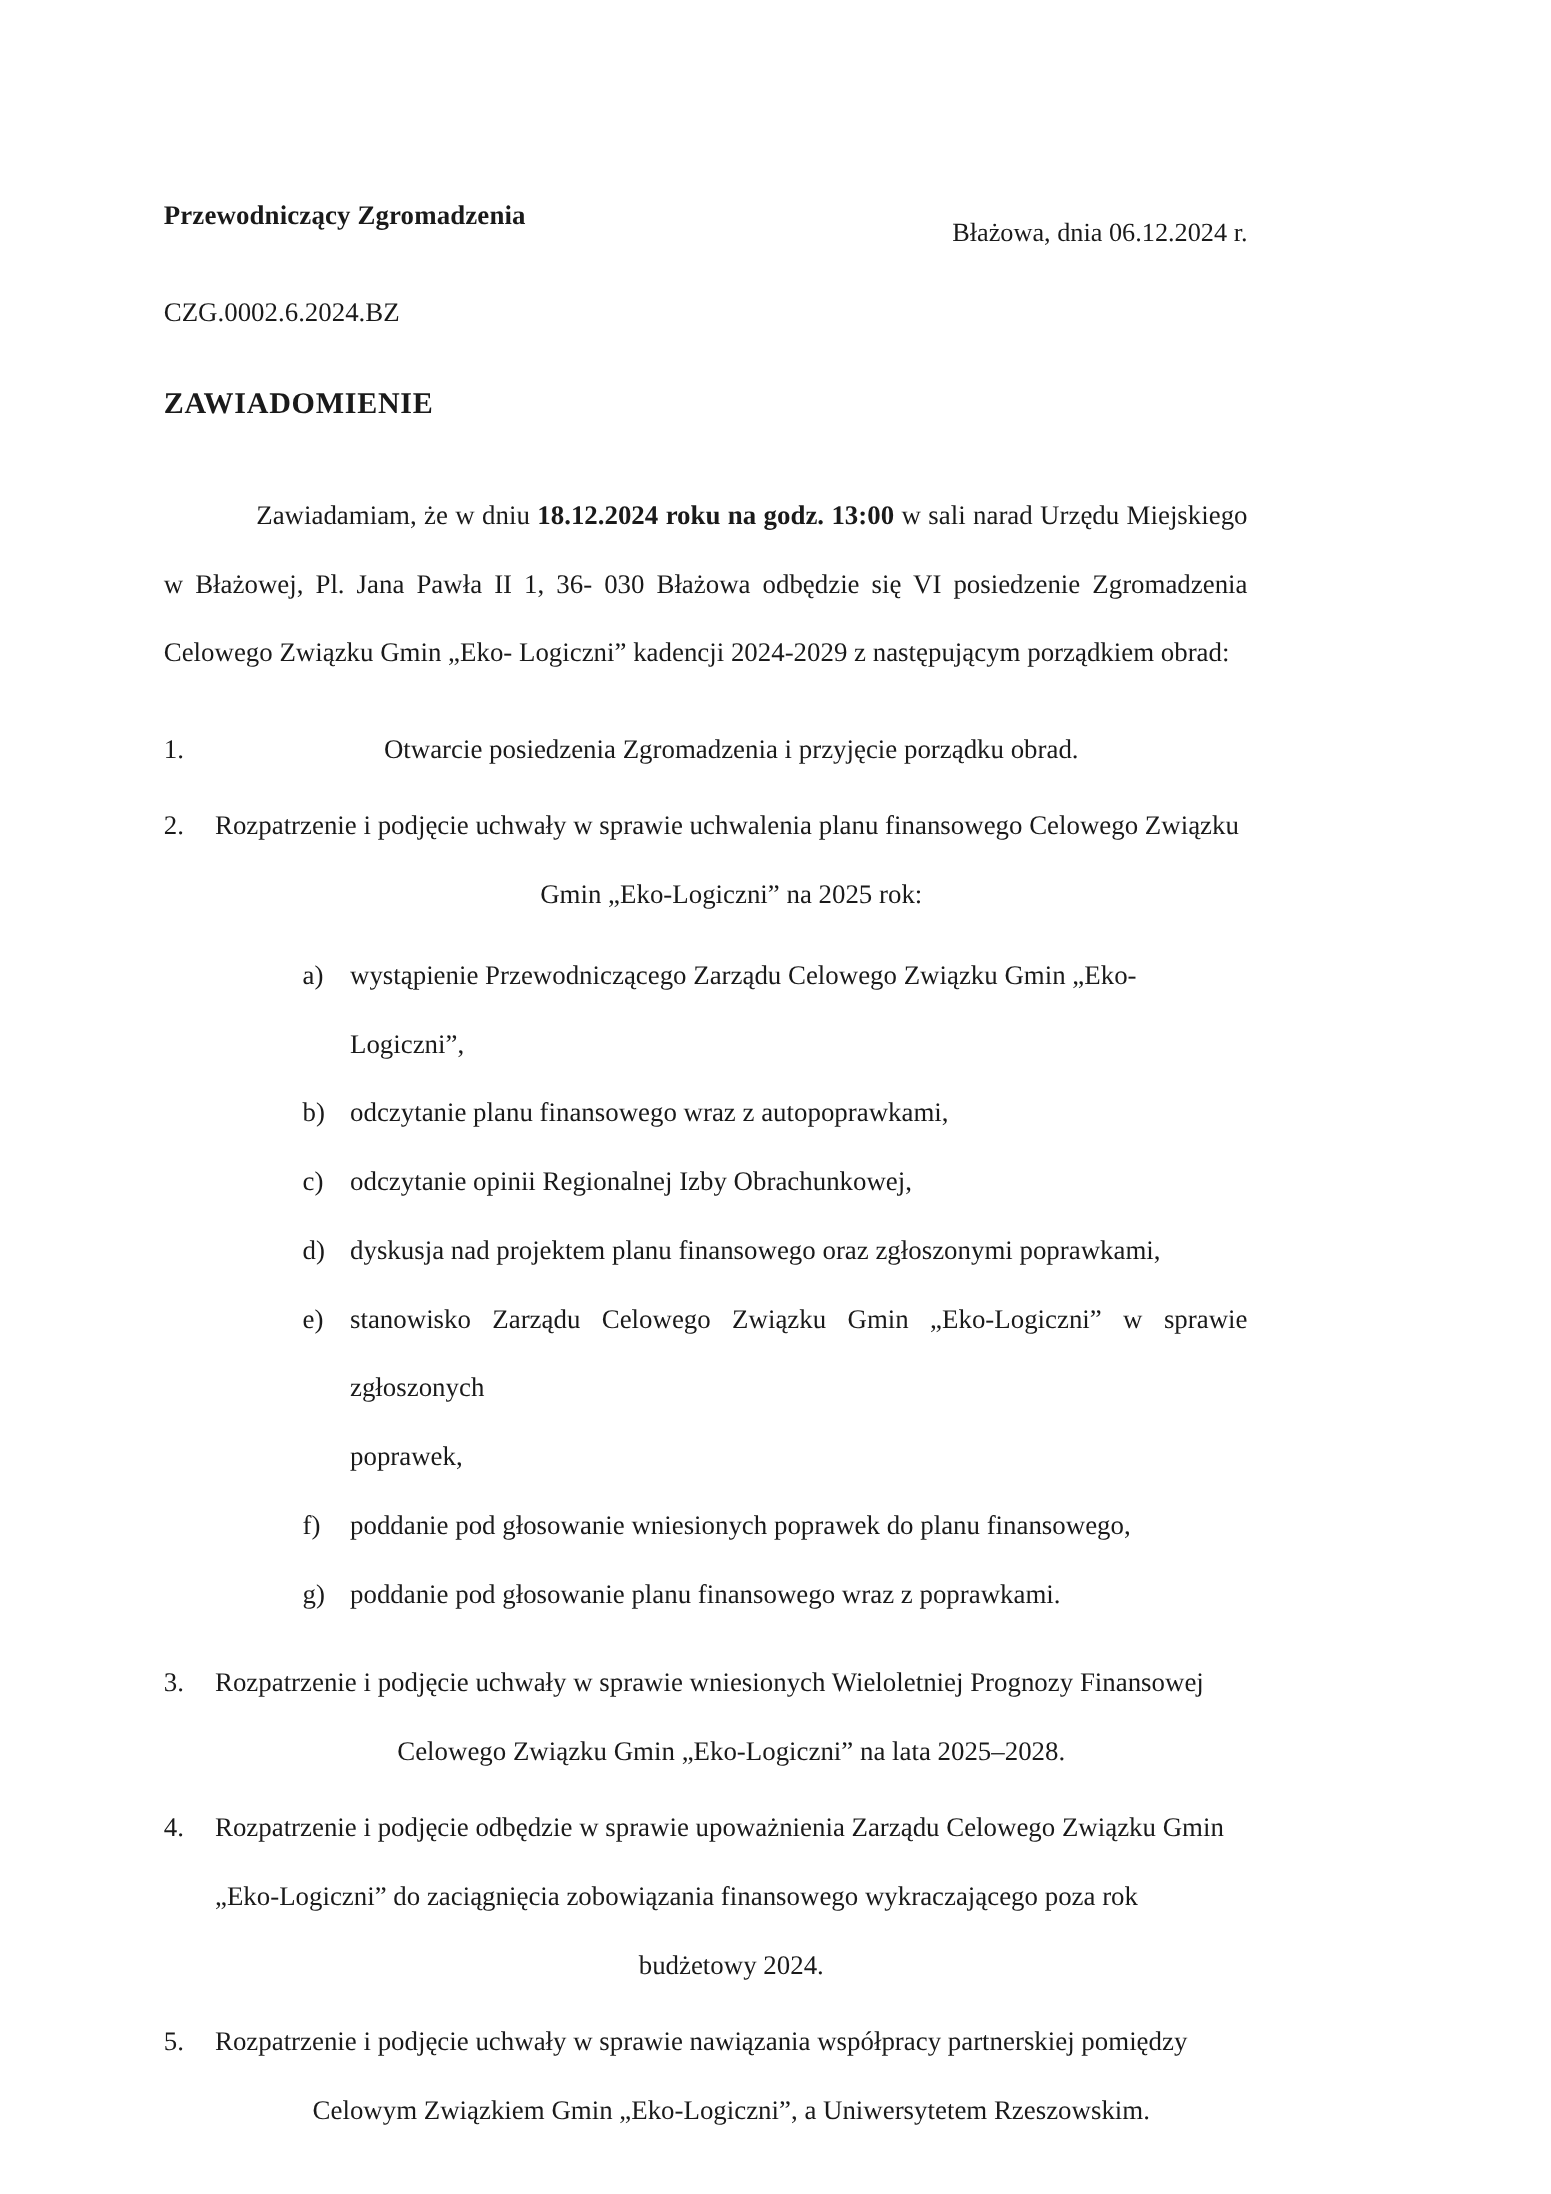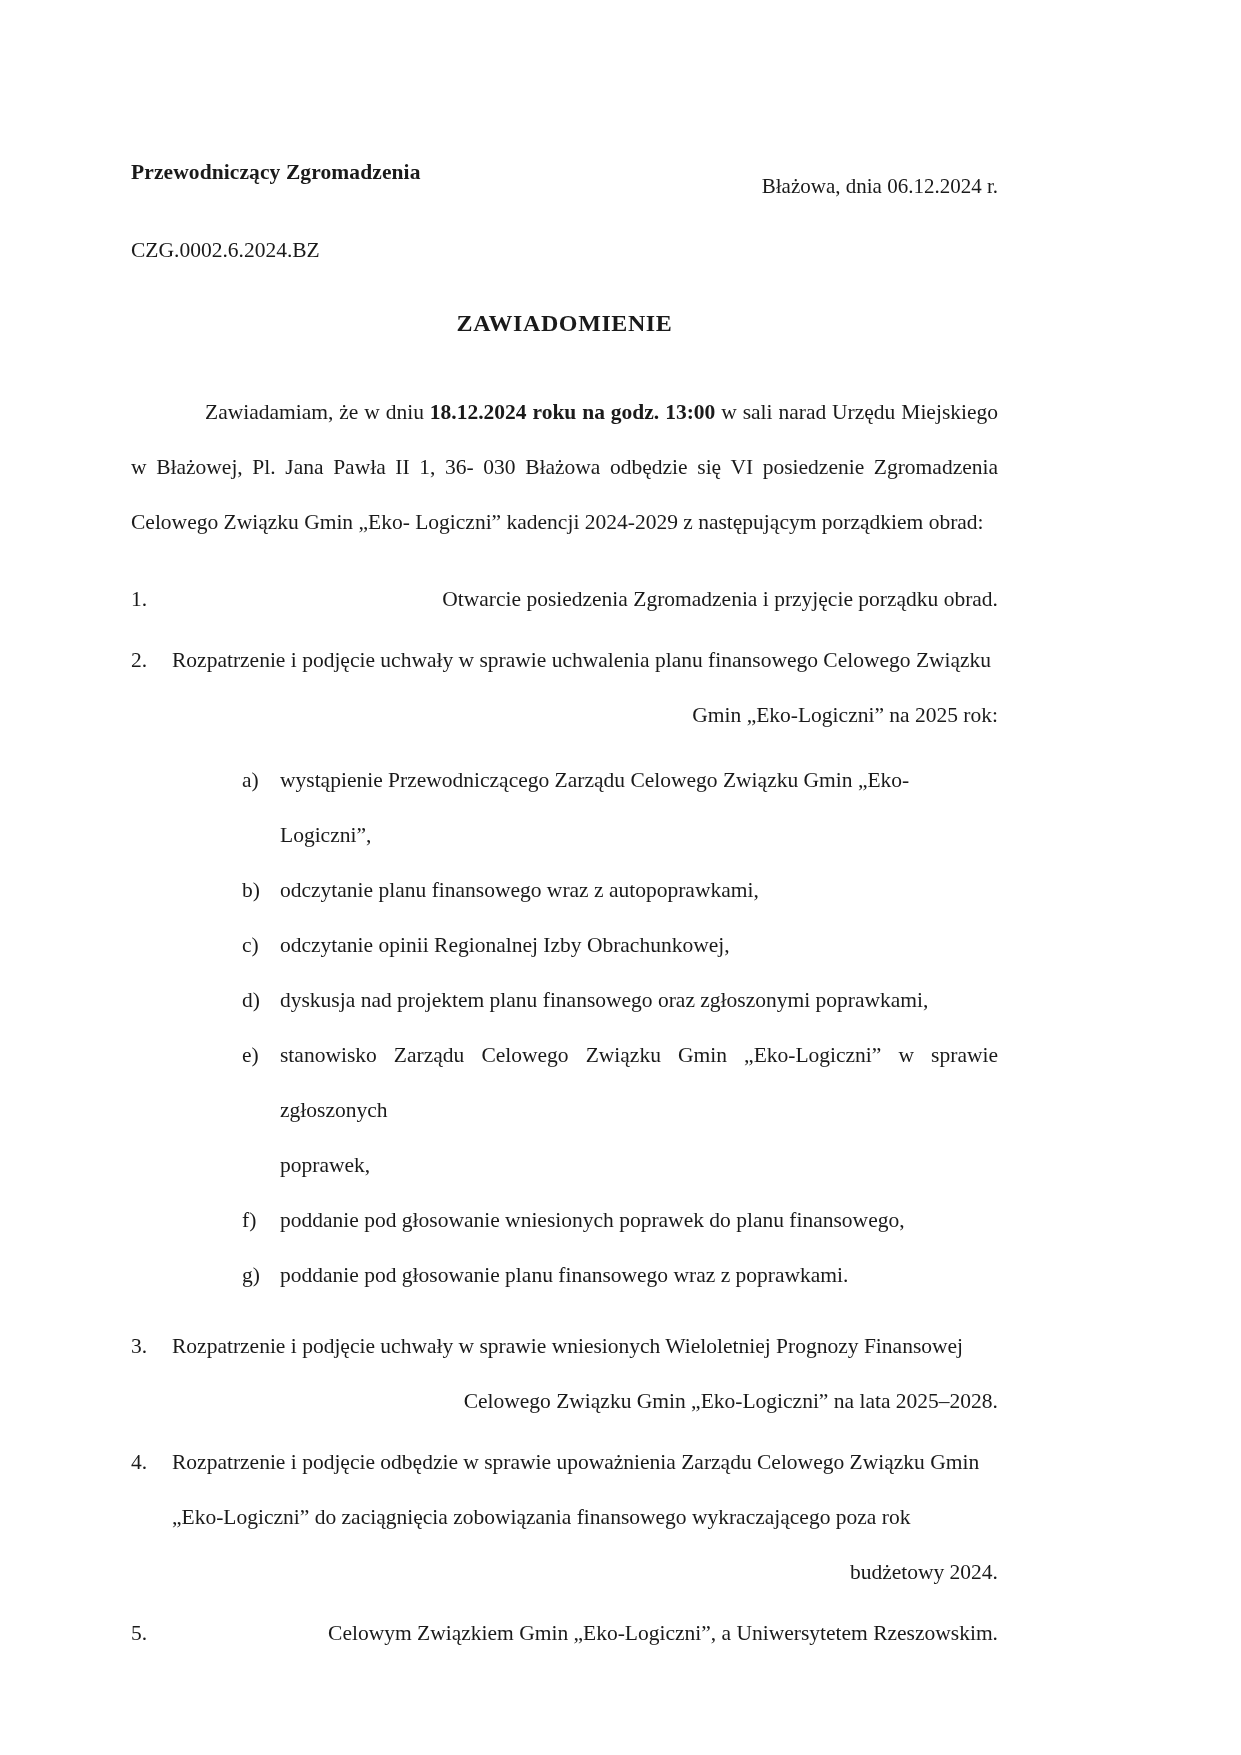--- a/index.html
+++ b/index.html
@@ -55,21 +55,20 @@
 
   
   .refno {
     font-size: 21.5px;
     line-height: 28px;
   }
 
   
   .doc-title {
     margin-top: 46px;
-    text-align: center;
     font-weight: bold;
     font-size: 24px;
     letter-spacing: 0.6px;
   }
 
   
   .intro {
     margin-top: 48px;
     font-size: 21.5px;
     line-height: 55px;
@@ -98,21 +97,21 @@
     position: absolute;
     left: 0;
     top: 0;
     width: 30px;
     text-align: left;
     font-size: 21.5px;
     line-height: 55px;
   }
   ol.lvl1 > li > .body { display: block; }
   ol.lvl1 > li > .body > .ln { display: block; }
-  ol.lvl1 > li > .body > .ln.last { text-align: right; }
+  ol.lvl1 > li > .body > .ln.last { text-align: center; }
 
   
   ol.lvl2 {
     list-style: none;
     margin: 10px 0 16px 0;
     padding: 0 0 0 70px;
   }
   ol.lvl2 > li {
     position: relative;
     padding-left: 38px;
@@ -187,19 +186,20 @@
           <span class="marker">4.</span>
           <span class="body">
             <span class="ln">Rozpatrzenie i podjęcie odbędzie w sprawie upoważnienia Zarządu Celowego Związku Gmin</span>
             <span class="ln">„Eko-Logiczni” do zaciągnięcia zobowiązania finansowego wykraczającego poza rok</span>
             <span class="ln last">budżetowy 2024.</span>
           </span>
         </li>
         <li>
           <span class="marker">5.</span>
           <span class="body">
+            <span class="ln">Rozpatrzenie i podjęcie uchwały w sprawie nawiązania współpracy partnerskiej pomiędzy</span>
             <span class="ln last">Celowym Związkiem Gmin „Eko-Logiczni”, a Uniwersytetem Rzeszowskim.</span>
           </span>
         </li>
       </ol>
 
   </div>
 </div>
 
 </body></html>

